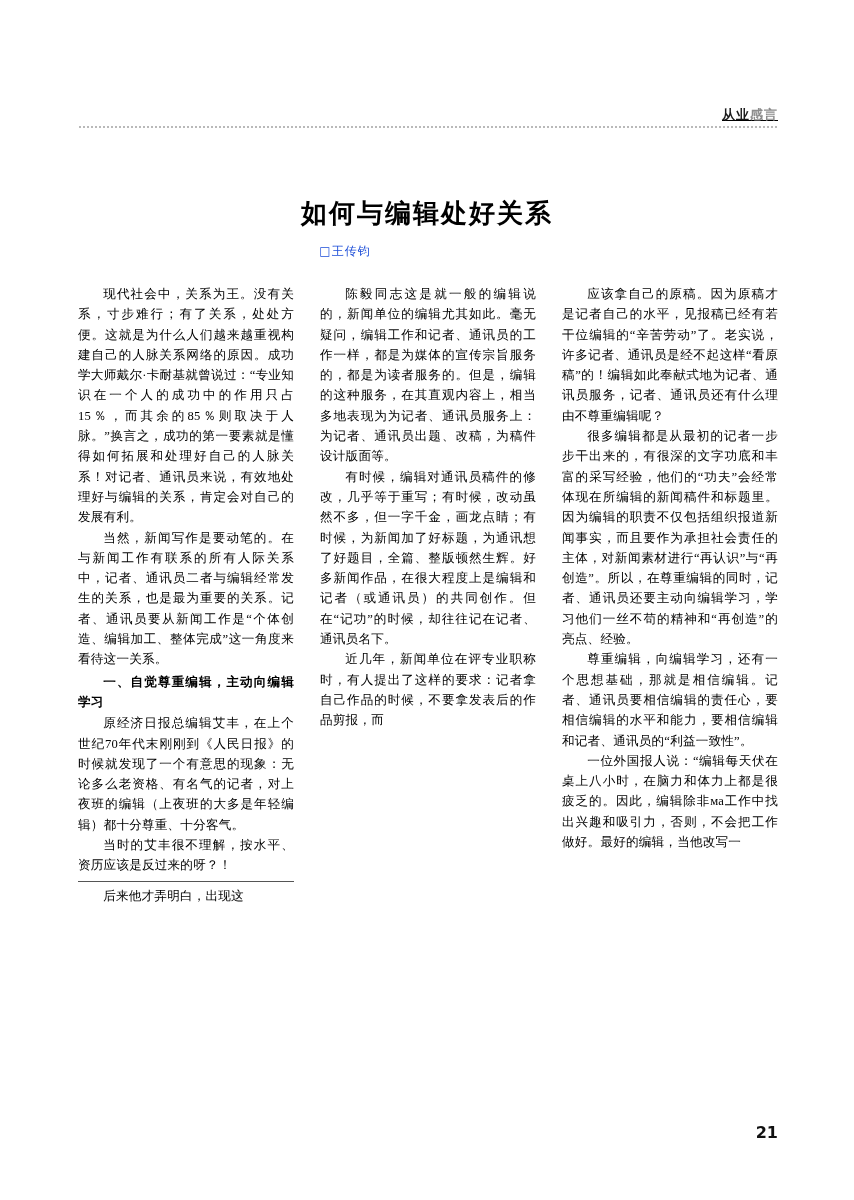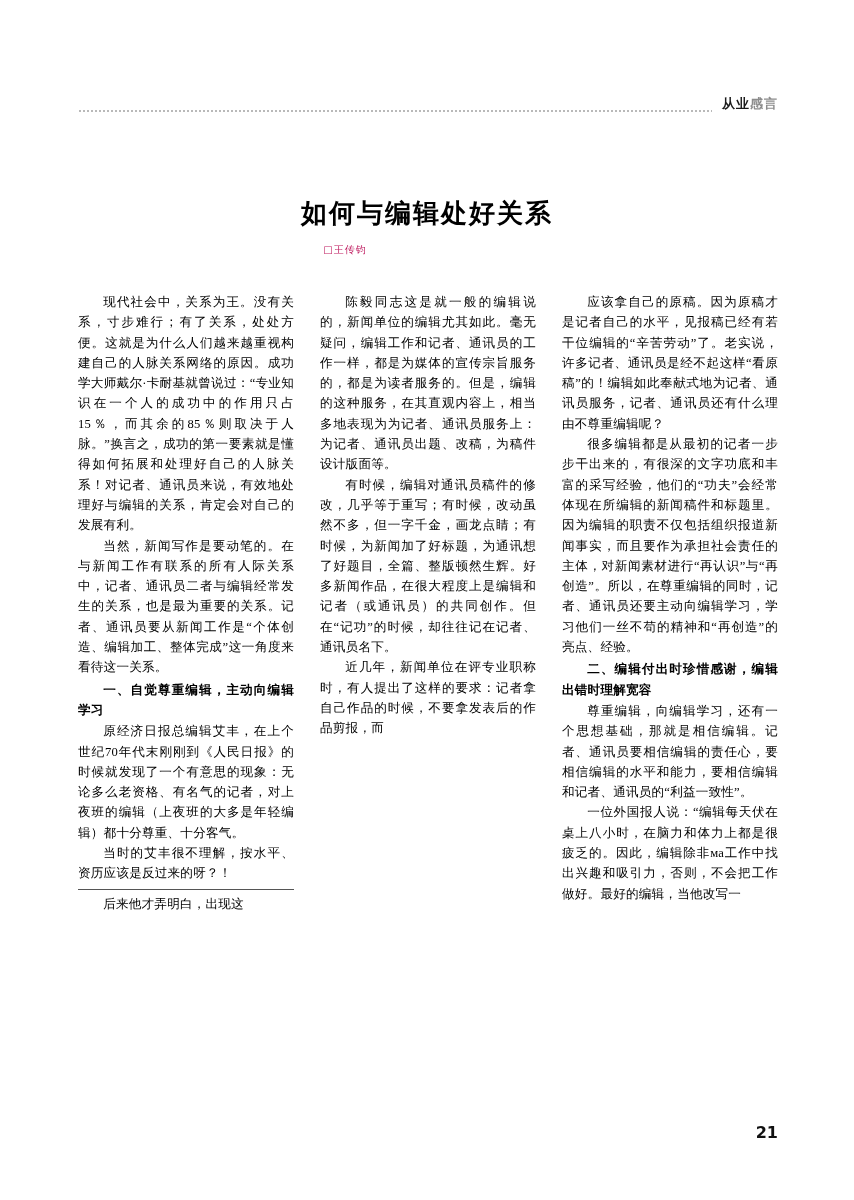--- a/index.html
+++ b/index.html
@@ -20,26 +20,27 @@
     left: 0; top: 0;
     width: 854px;
     height: 1200px;
     background: #fff;
   }
 
   
   .runhead {
     position: absolute;
     left: 78px;
-    top: 92px;
+    top: 108px;
     width: 700px;
     height: 22px;
     display: flex;
-    align-items: flex-end;
+    align-items: flex-start;
     justify-content: flex-end;
+    text-decoration: underline;
   }
   .runhead .dots {
     position: absolute;
     left: 0;
     right: 0;
     bottom: 2px;
     height: 3px;
     background-image: radial-gradient(circle, #b9b9b9 1px, rgba(0,0,0,0) 1.2px);
     background-size: 4px 4px;
     background-repeat: repeat-x;
@@ -71,30 +72,30 @@
     letter-spacing: 2px;
     color: #000;
   }
   .byline {
     position: absolute;
     left: 0;
     top: 243px;
     width: 690px;
     text-align: center;
     font-family: "DejaVu Sans", "Liberation Sans", sans-serif;
-    font-size: 10px;
+    font-size: 12px;
     letter-spacing: 1px;
-    color: #be185d;
+    color: #1d4ed8;
   }
 
   
   .cols {
     position: absolute;
     left: 78px;
-    top: 292px;
+    top: 284px;
     width: 700px;
     height: 800px;
     display: flex;
     gap: 26px;
   }
   .col {
     width: 216px;
     font-size: 12.6px;
     line-height: 20.3px;
     text-align: justify;
@@ -161,21 +162,20 @@
 
     <div class="col">
       <p>陈毅同志这是就一般的编辑说的，新闻单位的编辑尤其如此。毫无疑问，编辑工作和记者、通讯员的工作一样，都是为媒体的宣传宗旨服务的，都是为读者服务的。但是，编辑的这种服务，在其直观内容上，相当多地表现为为记者、通讯员服务上：为记者、通讯员出题、改稿，为稿件设计版面等。</p>
       <p>有时候，编辑对通讯员稿件的修改，几乎等于重写；有时候，改动虽然不多，但一字千金，画龙点睛；有时候，为新闻加了好标题，为通讯想了好题目，全篇、整版顿然生辉。好多新闻作品，在很大程度上是编辑和记者（或通讯员）的共同创作。但在“记功”的时候，却往往记在记者、通讯员名下。</p>
       <p>近几年，新闻单位在评专业职称时，有人提出了这样的要求：记者拿自己作品的时候，不要拿发表后的作品剪报，而</p>
     </div>
 
     <div class="col">
       <p>应该拿自己的原稿。因为原稿才是记者自己的水平，见报稿已经有若干位编辑的“辛苦劳动”了。老实说，许多记者、通讯员是经不起这样“看原稿”的！编辑如此奉献式地为记者、通讯员服务，记者、通讯员还有什么理由不尊重编辑呢？</p>
       <p>很多编辑都是从最初的记者一步步干出来的，有很深的文字功底和丰富的采写经验，他们的“功夫”会经常体现在所编辑的新闻稿件和标题里。因为编辑的职责不仅包括组织报道新闻事实，而且要作为承担社会责任的主体，对新闻素材进行“再认识”与“再创造”。所以，在尊重编辑的同时，记者、通讯员还要主动向编辑学习，学习他们一丝不苟的精神和“再创造”的亮点、经验。</p>
-      <p class="sub">二、编辑付出时珍惜感谢，编辑出错时理解宽容</p>
       <p>尊重编辑，向编辑学习，还有一个思想基础，那就是相信编辑。记者、通讯员要相信编辑的责任心，要相信编辑的水平和能力，要相信编辑和记者、通讯员的“利益一致性”。</p>
       <p>一位外国报人说：“编辑每天伏在桌上八小时，在脑力和体力上都是很疲乏的。因此，编辑除非ма工作中找出兴趣和吸引力，否则，不会把工作做好。最好的编辑，当他改写一</p>
     </div>
 
   </div>
 
   <div class="folio">21</div>
 
 </div>
 

